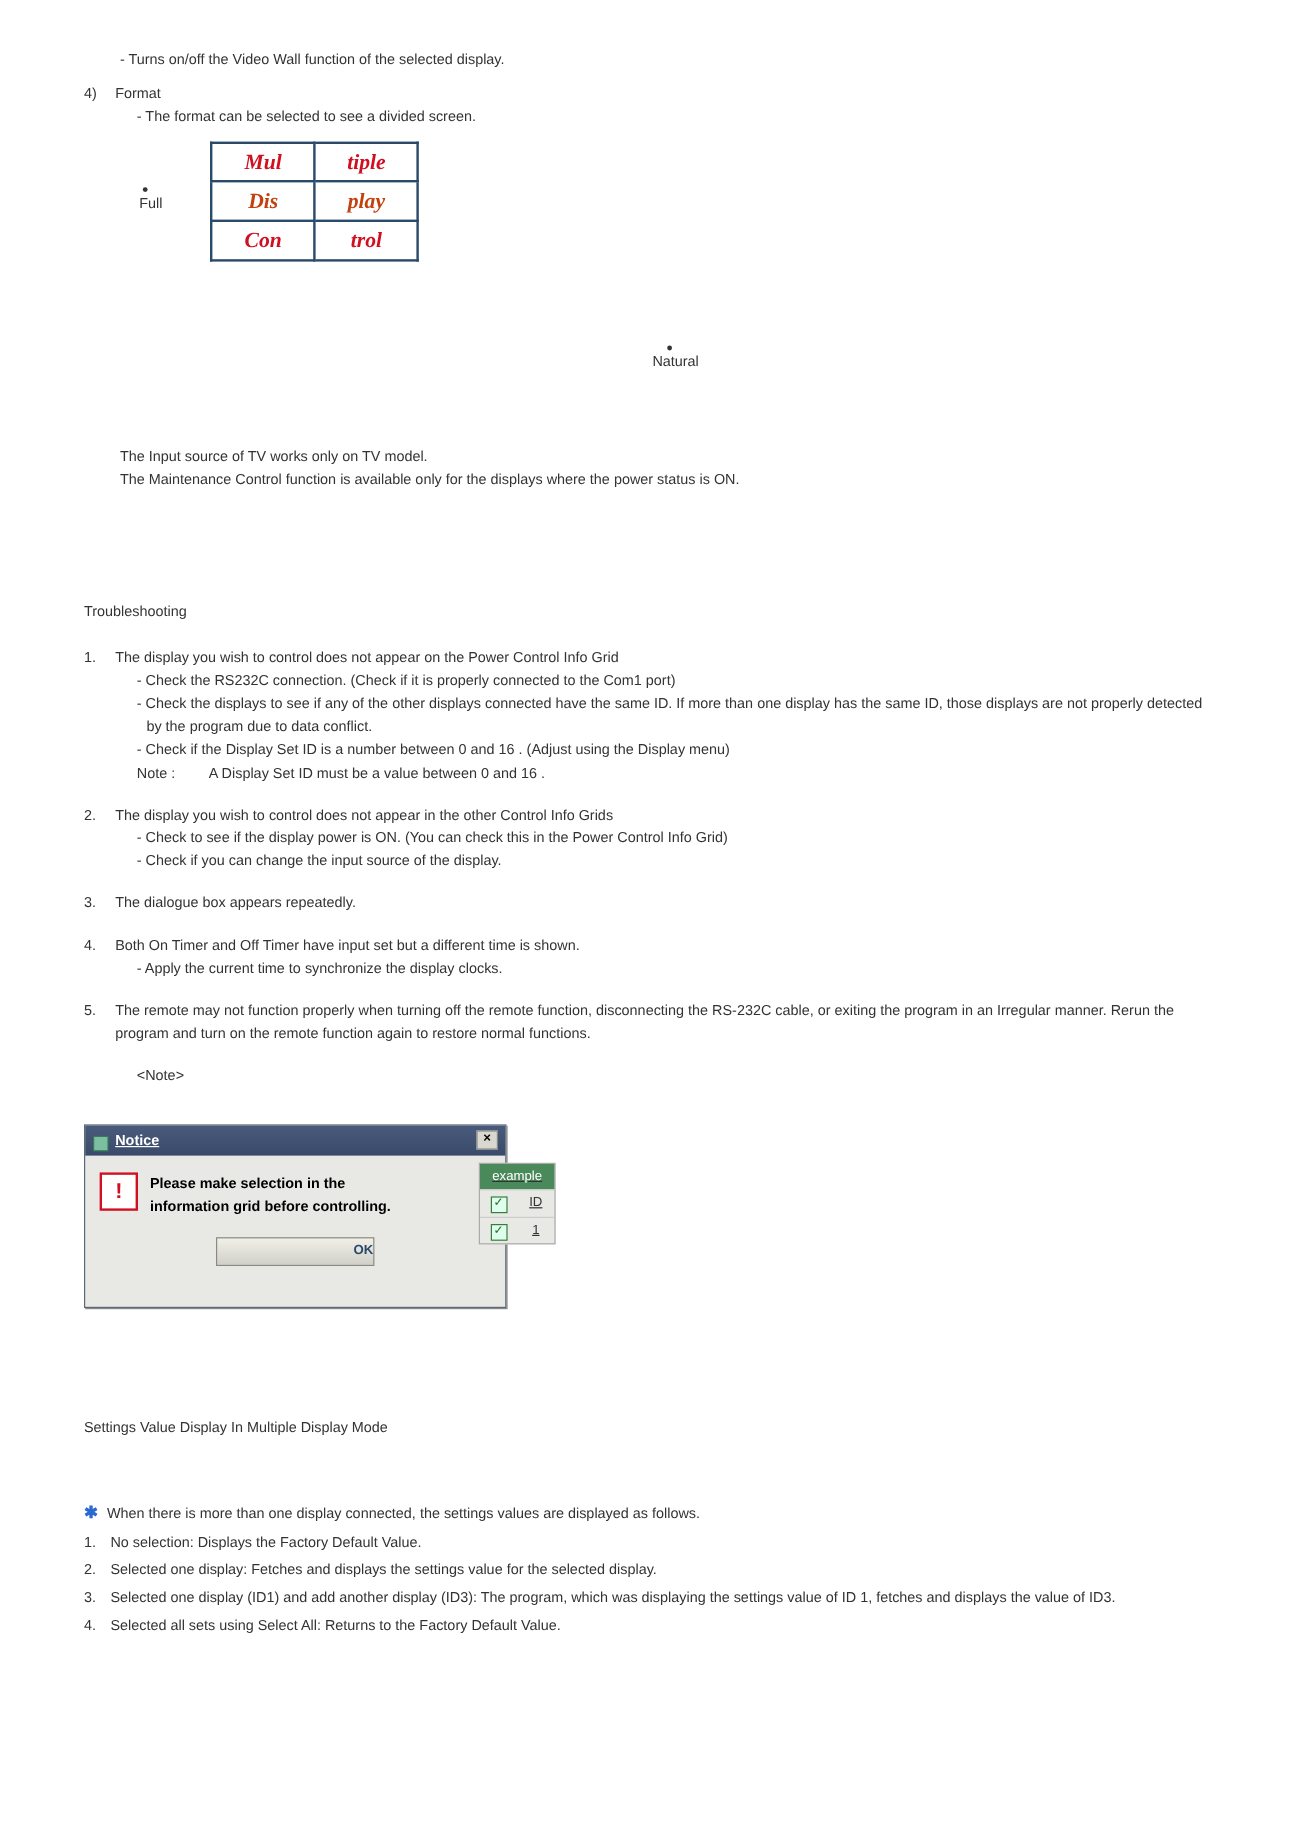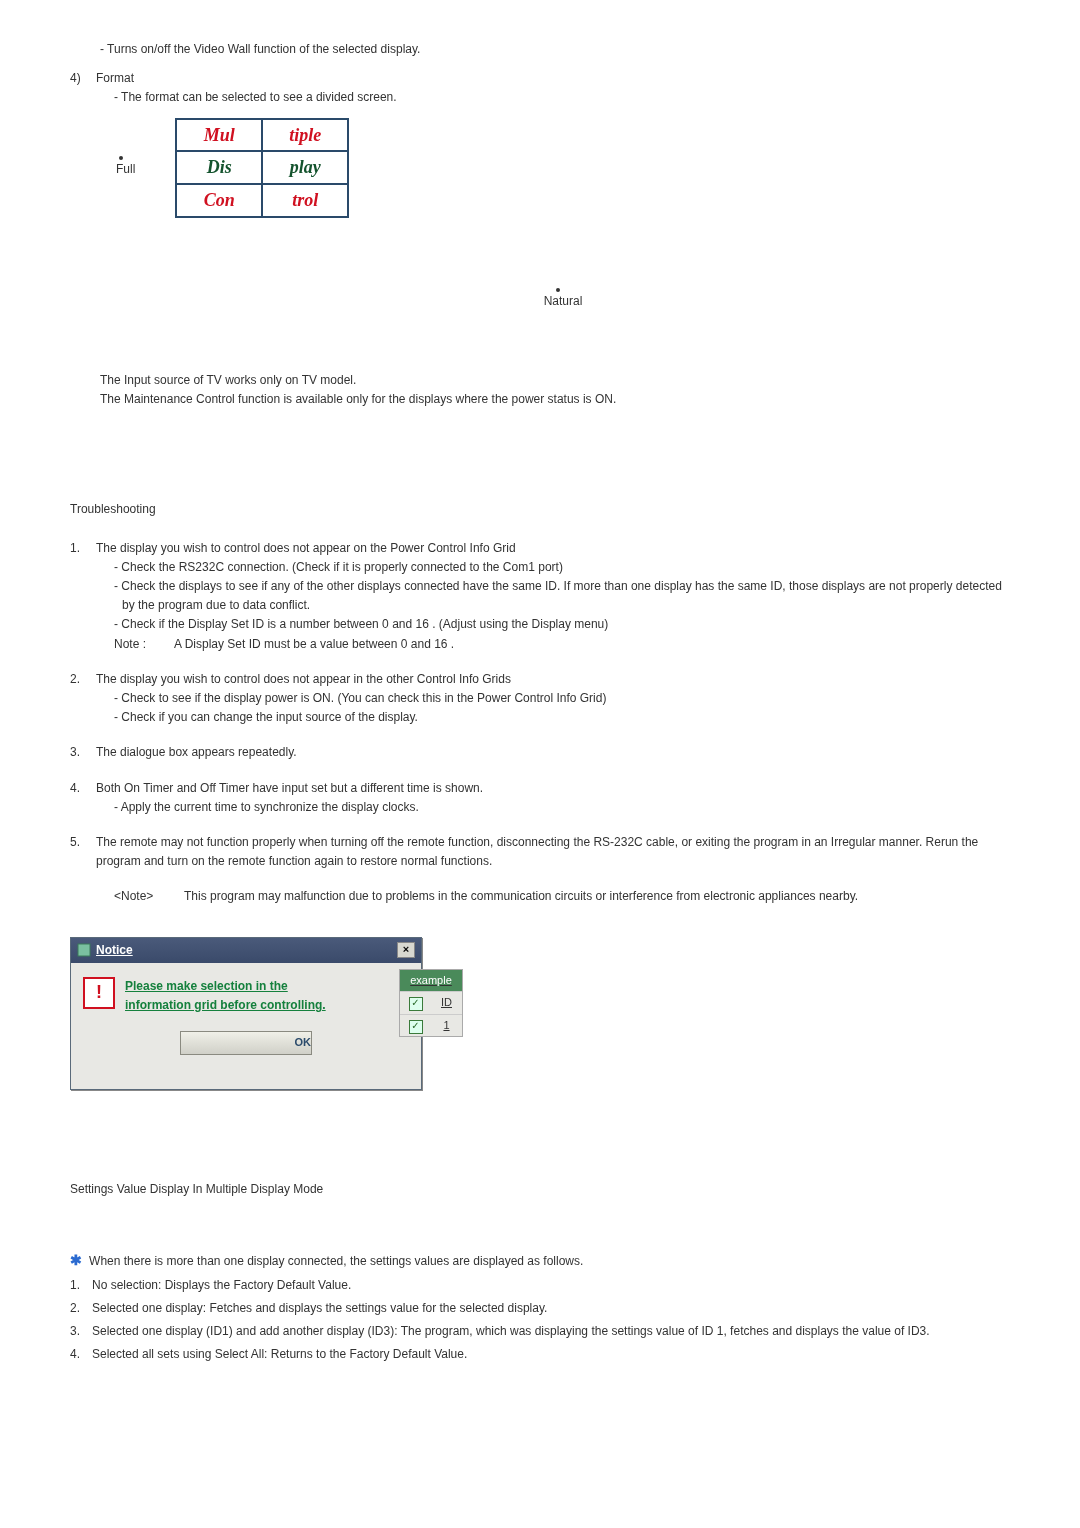--- a/index.html
+++ b/index.html
@@ -42,21 +42,21 @@
       width: 82px;
       height: 28px;
       text-align: center;
       font-family: Georgia, serif;
       font-style: italic;
       font-weight: bold;
       font-size: 18px;
       background: #fff;
     }
     .md-red { color: #d01020; }
-    .md-blue { color: #14532d; }
+    .md-blue { color: #c2410c; }
     .numbered-item {
       display: flex;
       margin: 6px 0;
     }
     .numbered-item .num {
       width: 26px;
       flex-shrink: 0;
     }
     .numbered-item .txt {
       flex: 1;
@@ -83,21 +83,21 @@
       background: linear-gradient(#4a5a7a, #3a4a6a);
       color: #fff;
       font-weight: bold;
       padding: 3px 6px;
       display: flex;
       align-items: center;
       justify-content: space-between;
     }
     .dlg-titlebar .left {
       display: flex;
-      align-items: center;
+      align-items: flex-end;
       text-decoration: underline;
     }
     .dlg-icon {
       width: 14px;
       height: 14px;
       margin-right: 5px;
       display: inline-flex;
       align-items: center;
       justify-content: center;
     }
@@ -128,24 +128,23 @@
       display: flex;
       align-items: center;
       justify-content: center;
       color: #d01020;
       font-weight: bold;
       font-size: 18px;
       margin-right: 10px;
       flex-shrink: 0;
     }
     .dlg-msg {
-      color: #15803d;
+      color: #000000;
       font-weight: bold;
       font-size: 12px;
-      text-decoration: underline;
     }
     .dlg-ok {
       display: block;
       margin: 16px auto 20px auto;
       width: 130px;
       height: 22px;
       background: linear-gradient(#f0f0e8, #d0d0c8);
       border: 1px solid #8a8a80;
       color: #2a4a6a;
       font-weight: bold;
@@ -311,21 +310,20 @@
 
 <div class="numbered-item" style="margin-top:16px;">
   <div class="num">5.</div>
   <div class="txt">
     <div>The remote may not function properly when turning off the remote function, disconnecting the RS-232C cable, or exiting the program in an Irregular manner. Rerun the program and turn on the remote function again to restore normal functions.</div>
   </div>
 </div>
 
 <div class="note-row" style="margin-top:16px; margin-left:44px;">
   <div class="note-label" style="width:70px;">&lt;Note&gt;</div>
-  <div>This program may malfunction due to problems in the communication circuits or interference from electronic appliances nearby.</div>
 </div>
 
 <div class="dlg-notice" style="position:relative;">
   <div class="dlg-titlebar">
     <div class="left">
       <span class="dlg-icon">
         <svg width="14" height="14" viewBox="0 0 14 14">
             <rect x="1" y="1" width="12" height="12" fill="#7ac0a0" stroke="#3a7a5a"></rect>
           </svg>
       </span>

